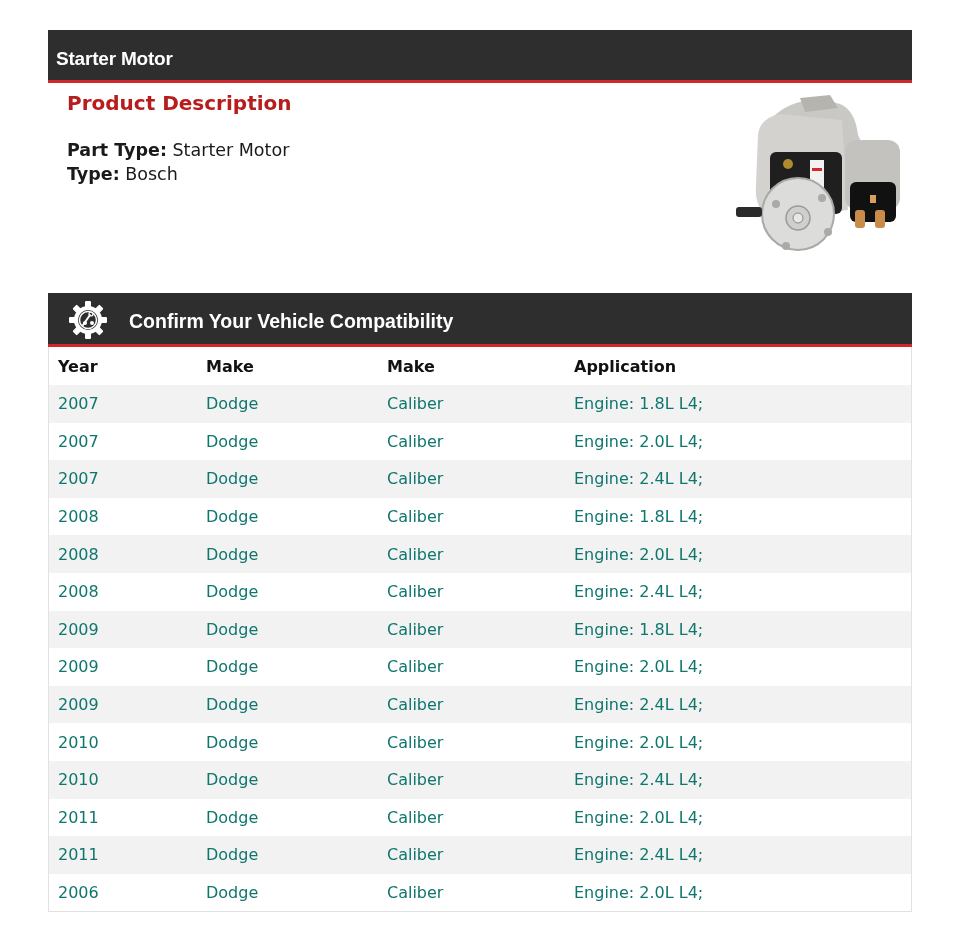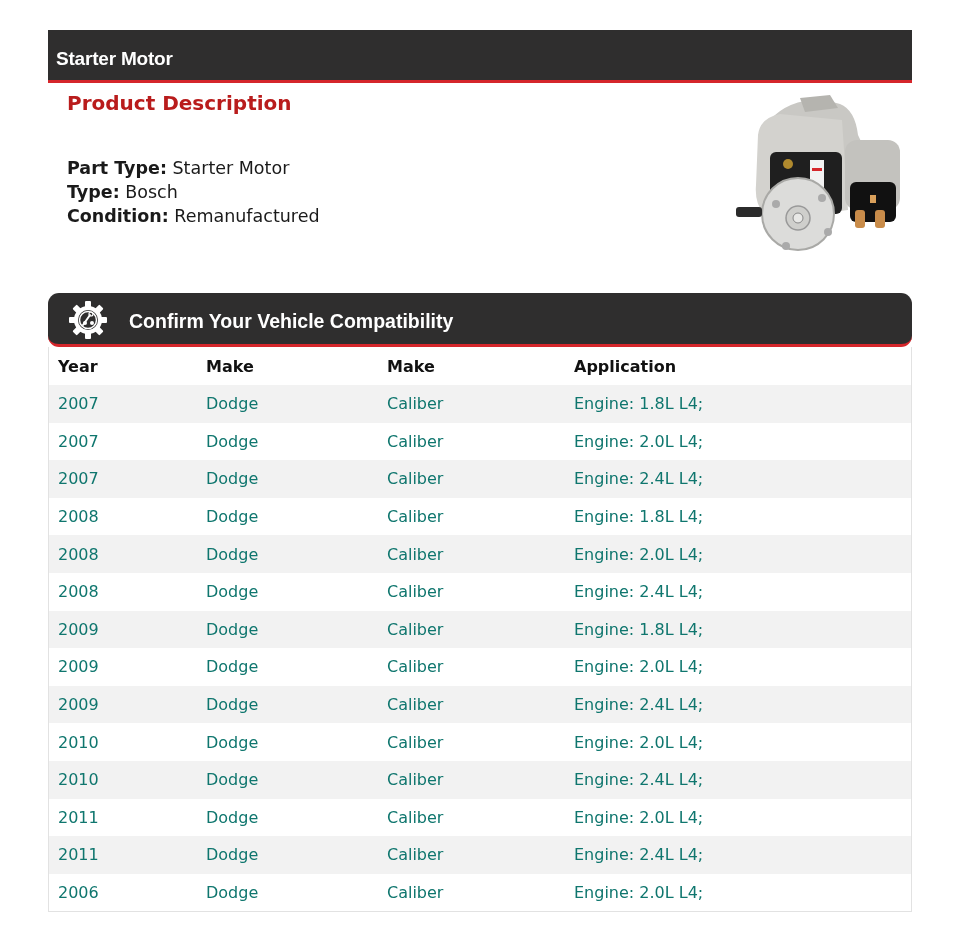--- a/index.html
+++ b/index.html
@@ -6,27 +6,27 @@
   html, body { width: 960px; height: 942px; background: #ffffff; overflow: hidden; }
   body { font-family: "DejaVu Sans", sans-serif; color: #111; position: relative; }
 
   .bar {
     position: absolute; left: 48px; width: 864px;
     background: #2f2e2e; border-bottom: 3px solid #d5262b;
     color: #fff; font-family: "Liberation Sans", sans-serif; font-weight: bold;
   }
   .bar1 { top: 30px; height: 53px; }
   .bar1 .bar-title { position: absolute; left: 8px; top: 18px; font-size: 19px; letter-spacing: -0.2px; }
-  .bar2 { top: 293px; height: 54px; border-radius: 11px; }
+  .bar2 { top: 293px; height: 54px; }
   .bar2 .bar-title { position: absolute; left: 81px; top: 17px; font-size: 19.5px; }
   .gear { position: absolute; left: 20px; top: 7px; width: 40px; height: 40px; }
 
   .desc { position: absolute; left: 67px; top: 90px; width: 600px; }
   .desc h2 { font-size: 20px; font-weight: bold; color: #b91c1c; line-height: 26px; }
-  .specs { margin-top: 40px; font-size: 17.5px; line-height: 24px; color: #1a1a1a; }
+  .specs { margin-top: 22px; font-size: 17.5px; line-height: 24px; color: #1a1a1a; }
   .specs b { font-weight: bold; }
 
   .product-img { position: absolute; left: 730px; top: 90px; width: 180px; height: 168px; }
 
   .tbl-wrap {
     position: absolute; left: 48px; top: 347px; width: 864px;
     border-left: 1px solid #e2e2e2; border-right: 1px solid #e2e2e2; border-bottom: 1px solid #e2e2e2;
   }
   table { width: 100%; border-collapse: collapse; font-size: 16px; }
   th, td { text-align: left; padding: 0 0 0 9px; height: 37.6px; vertical-align: middle; }
@@ -43,21 +43,20 @@
 
 <div class="bar bar1">
   <span class="bar-title">Starter Motor</span>
 </div>
 
 <div class="desc">
   <h2>Product Description</h2>
   <div class="specs">
     <div><b>Part Type:</b> <span>Starter Motor</span></div>
     <div><b>Type:</b> <span>Bosch</span></div>
-    <div><b>Condition:</b> <span>Remanufactured</span></div>
   </div>
 </div>
 
 <div class="product-img">
   <svg width="180" height="168" viewBox="0 0 180 168">
 
     <path d="M40 30 Q60 8 95 10 L110 14 Q125 20 128 45 L135 60 L120 75 L60 80 Z" fill="#c9c8c4"></path>
     <path d="M70 8 L100 5 L108 18 L75 22 Z" fill="#b5b4af"></path>
 
     <path d="M28 45 Q30 28 50 24 L112 30 L118 120 L40 130 Q24 118 26 95 Z" fill="#d3d2ce"></path>

